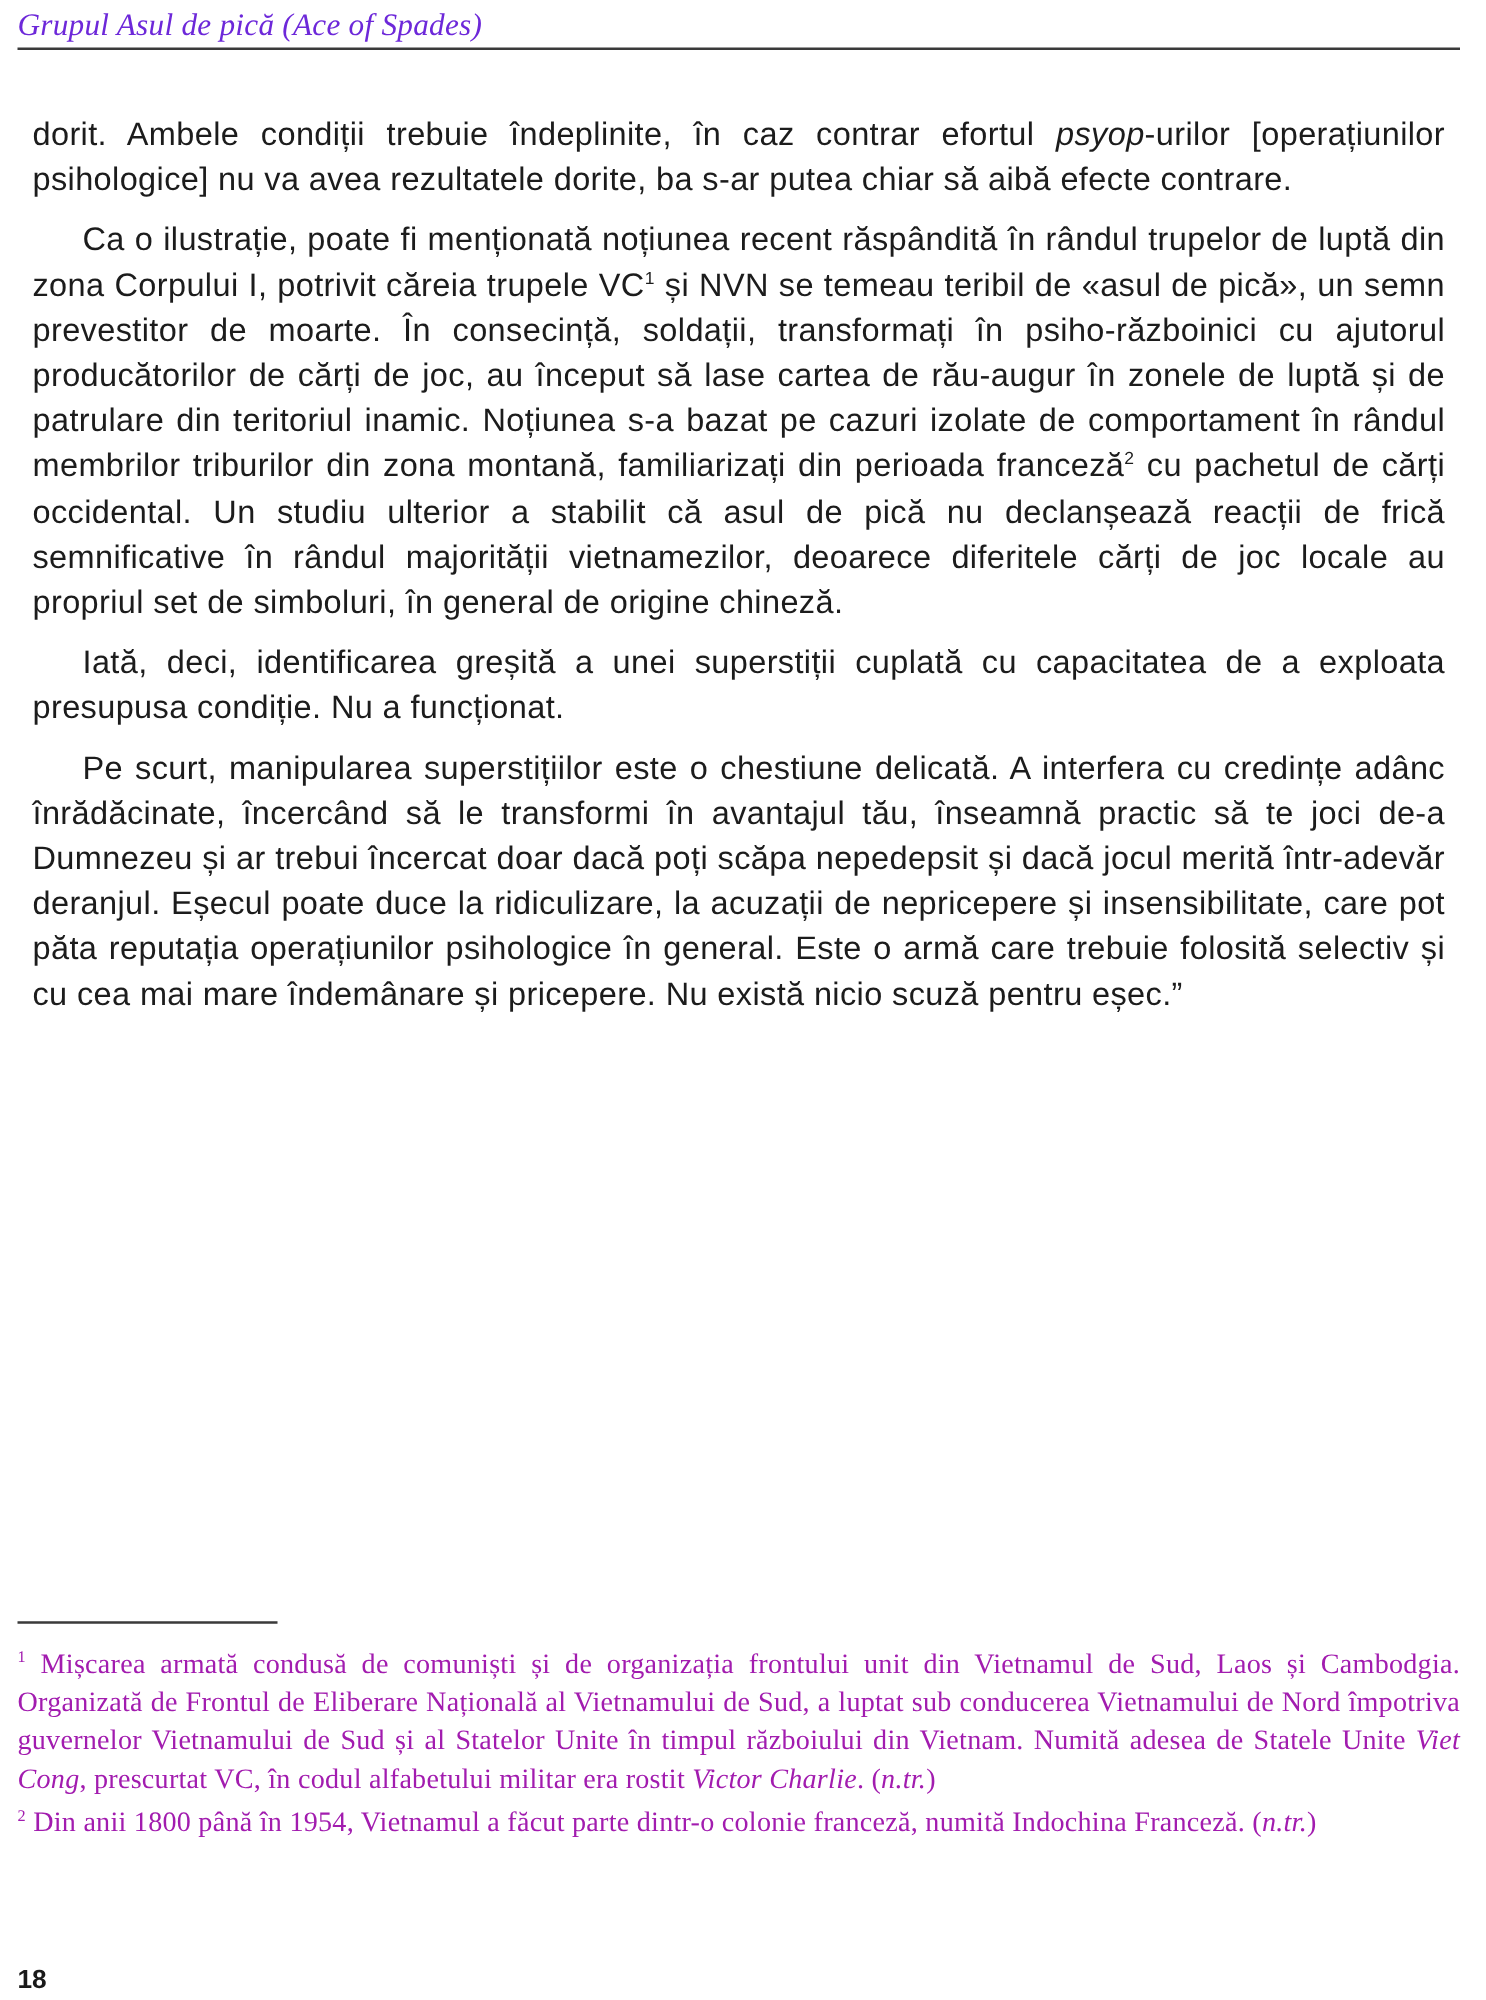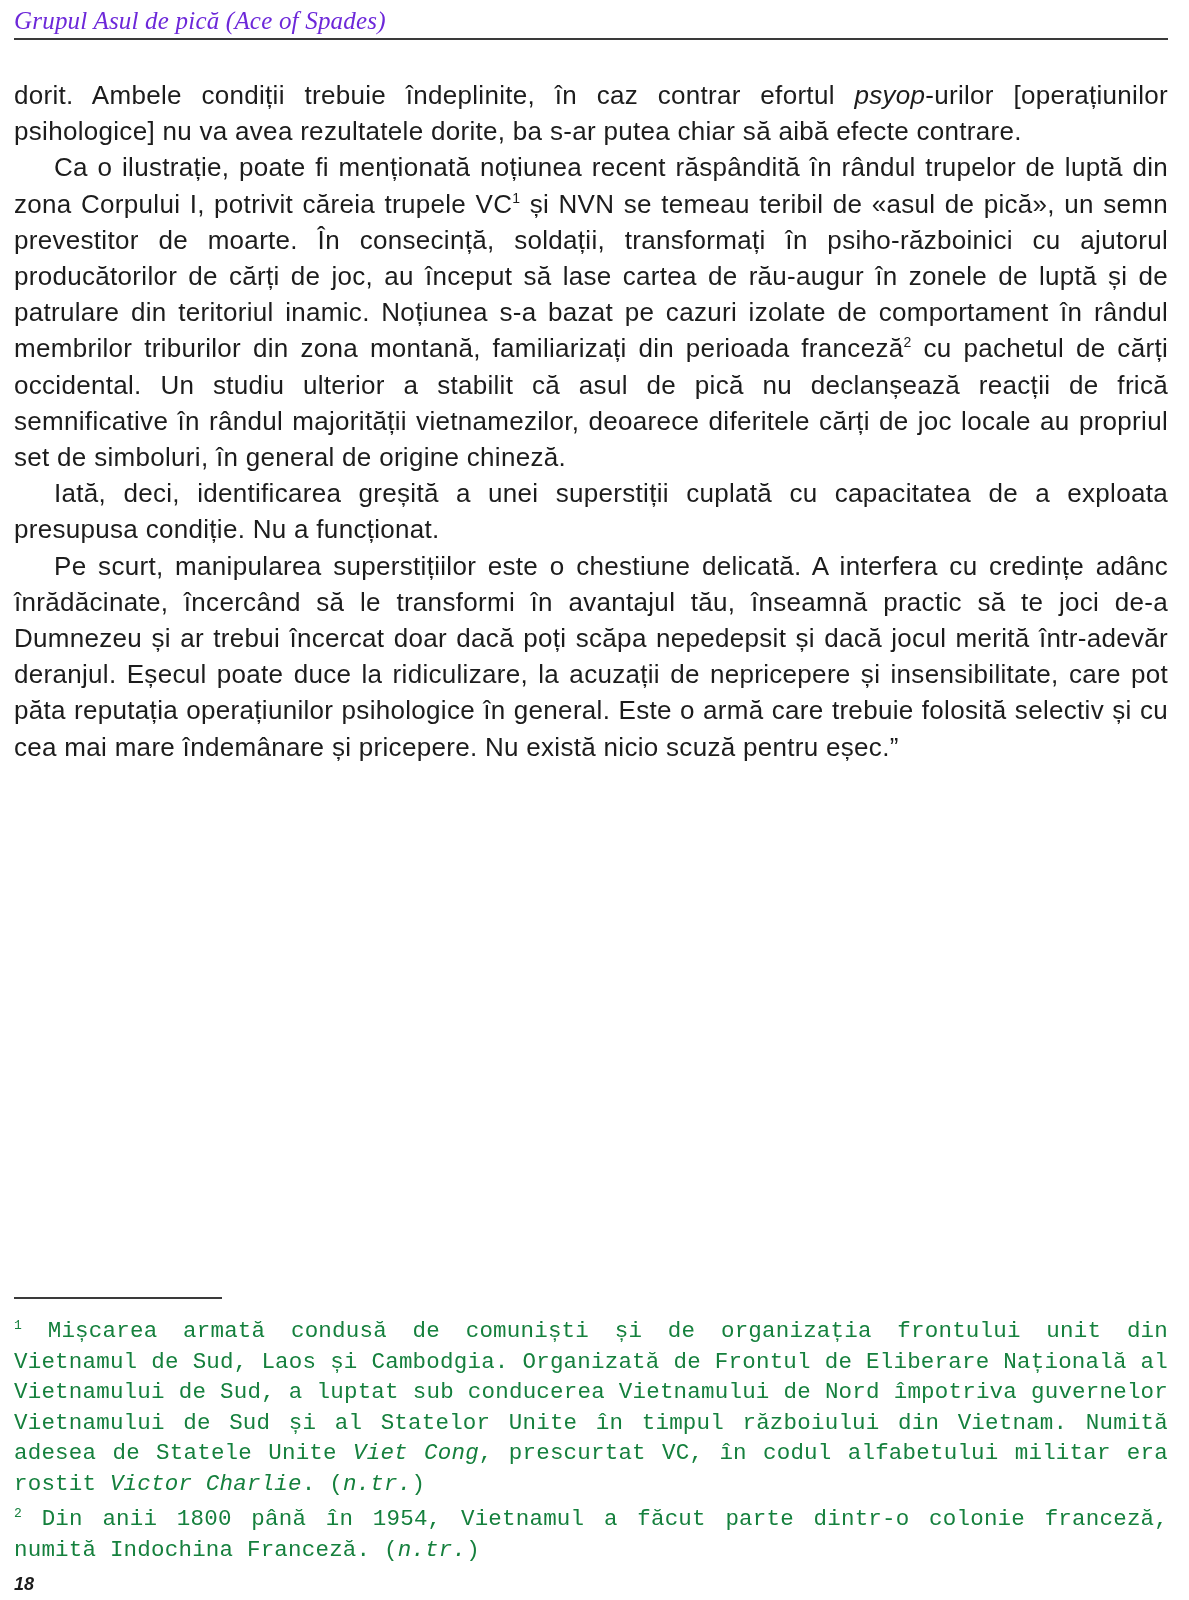--- a/index.html
+++ b/index.html
@@ -36,21 +36,21 @@
       top: 77px;
       width: 1154px;
       font-family: "Liberation Sans", sans-serif;
       font-size: 26px;
       line-height: 36.2px;
       color: #1c1c1c;
       text-align: justify;
       letter-spacing: 0.3px;
     }
     .body-text p {
-      margin: 0;
+      margin: 12px;
     }
     .body-text p.indent {
       text-indent: 40px;
     }
     sup {
       font-size: 14px;
       line-height: 0;
       vertical-align: super;
     }
     .footnote-rule {
@@ -59,24 +59,24 @@
       top: 1297px;
       width: 208px;
       height: 0;
       border-top: 2px solid #3a3a3a;
     }
     .footnotes {
       position: absolute;
       left: 14px;
       top: 1316px;
       width: 1154px;
-      font-family: Liberation Mono, monospace;
+      font-family: Liberation Serif, serif;
       font-size: 22.5px;
       line-height: 30.5px;
-      color: #15803d;
+      color: #a21caf;
       text-align: justify;
       letter-spacing: 0.2px;
     }
     .footnotes p {
       margin: 0 0 5px 0;
     }
     .footnotes sup {
       font-size: 13px;
     }
     .page-footer {
@@ -86,22 +86,21 @@
       width: 1154px;
       height: 24px;
       display: flex;
       justify-content: space-between;
       align-items: center;
       font-family: "Liberation Sans", sans-serif;
       font-weight: bold;
       color: #1a1a1a;
     }
     .page-number {
-      font-size: 18px;
-      font-style: italic;
+      font-size: 21px;
     }
     .book-title {
       font-size: 15.5px;
       letter-spacing: -0.1px;
     }
   </style>
 </head>
 <body>
 
 <div class="running-head">

